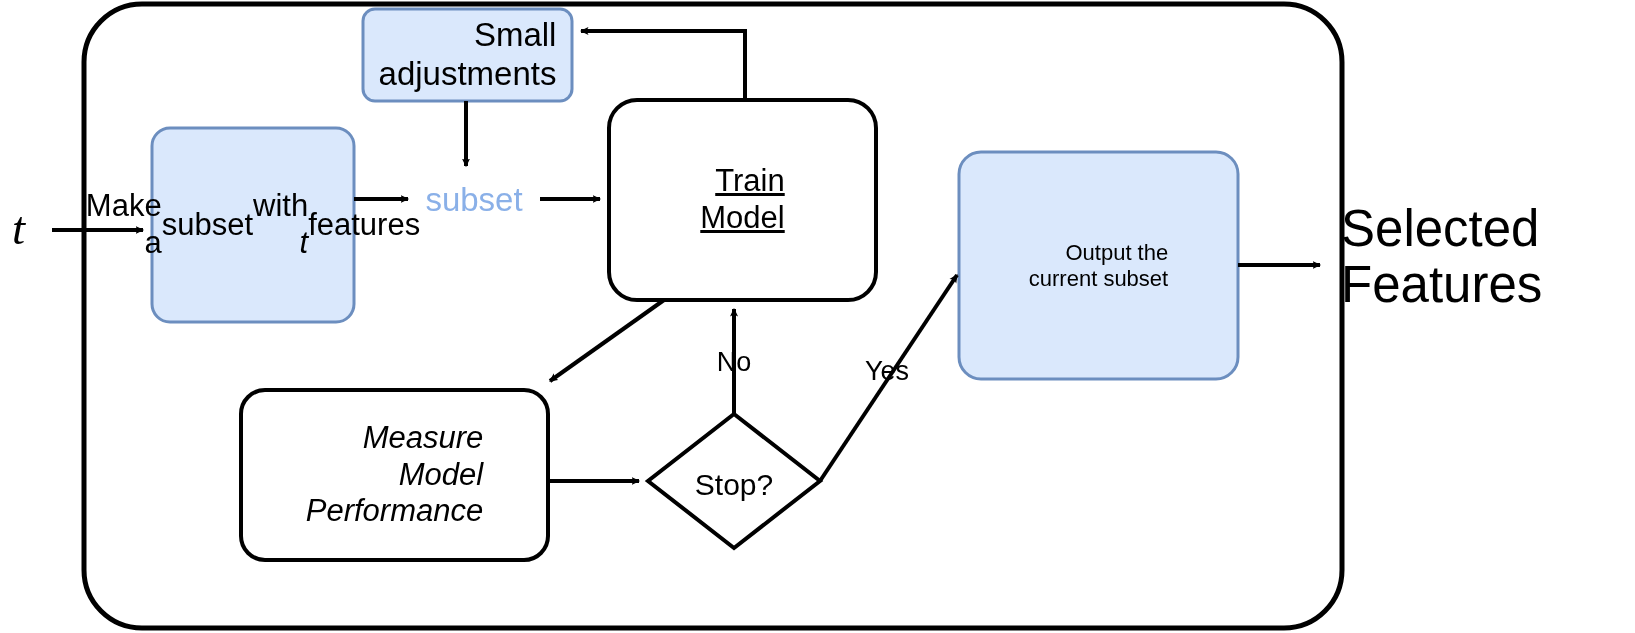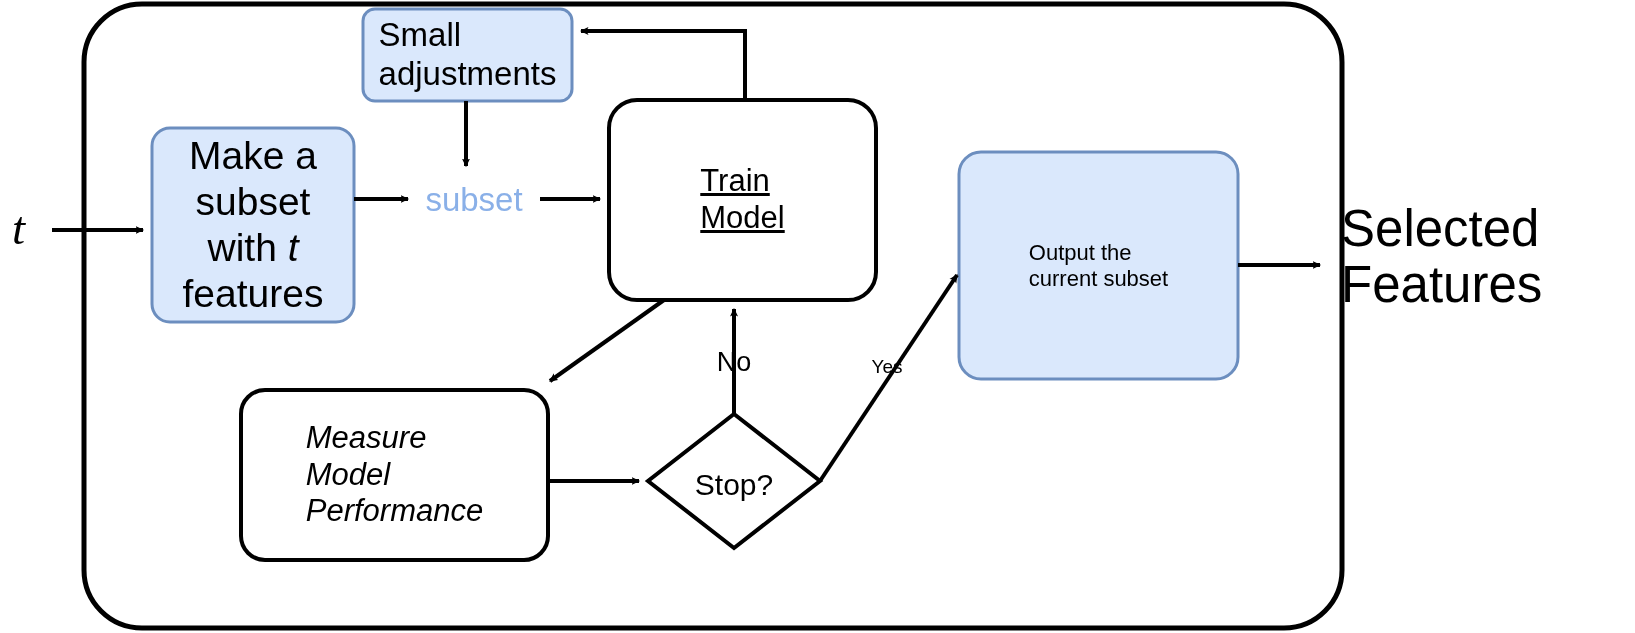--- a/index.html
+++ b/index.html
@@ -22,21 +22,21 @@
     left: 0;
     top: 0;
     width: 1635px;
     height: 633px;
   }
   .node-label {
     position: absolute;
     display: flex;
     align-items: center;
     justify-content: center;
-    text-align: left;
+    text-align: right;
     color: #000000;
     line-height: 1.18;
     pointer-events: none;
     white-space: pre-line;
   }
   .edge-label {
     position: absolute;
     color: #000000;
     text-align: center;
     line-height: 1.1;
@@ -103,21 +103,21 @@
      Output the current subset --&gt;
     <path d="M 820 481 L 957 275" fill="none" stroke="#000000" stroke-width="4" marker-end="url(#arrow)"></path>
 
     
     <path d="M 1238 265 L 1320 265" fill="none" stroke="#000000" stroke-width="4" marker-end="url(#arrow)"></path>
   </svg>
 
   <div class="node-label" style="left:363px; top:9px; width:209px; height:92px; font-size:33px;">Small
 adjustments</div>
 
-  <div class="node-label" style="left:152px; top:128px; width:202px; height:194px; font-size:39px; flex-direction:column;">
+  <div class="node-label" style="left:152px; top:128px; width:202px; height:194px; font-size:31px; ">
     <span>Make a</span>
     <span>subset</span>
     <span>with <i>t</i></span>
     <span>features</span>
   </div>
 
   <div class="node-label" style="left:609px; top:100px; width:267px; height:200px; font-size:31px;text-decoration:underline;">Train
 Model</div>
 
   <div class="node-label" style="left:241px; top:390px; width:307px; height:170px; font-size:31px;font-style:italic;">Measure
@@ -126,20 +126,20 @@
 
   <div class="node-label" style="left:648px; top:452px; width:172px; height:66px; font-size:30px;">Stop?</div>
 
   <div class="node-label" style="left:959px; top:152px; width:279px; height:227px; font-size:22px;">Output the
 current subset</div>
 
   <div class="edge-label" style="left:404px; top:182px; width:140px; font-size:33px; color:#8ab0e8;">subset</div>
 
   <div class="edge-label" style="left:697px; top:348px; width:74px; font-size:27px;">No</div>
 
-  <div class="edge-label" style="left:849px; top:357px; width:76px; font-size:19px;">Yes</div>
+  <div class="edge-label" style="left:849px; top:357px; width:76px; font-size:27px;">Yes</div>
 
   <div class="io-label" style="left:12px; top:203px; font-size:47px; font-style:italic; font-family:'Liberation Serif', serif;">t</div>
 
   <div class="io-label" style="left:1341px; top:201px; width:300px; font-size:51px; white-space:pre-line;">Selected
 Features</div>
 
 </div>
 
 </body></html>

